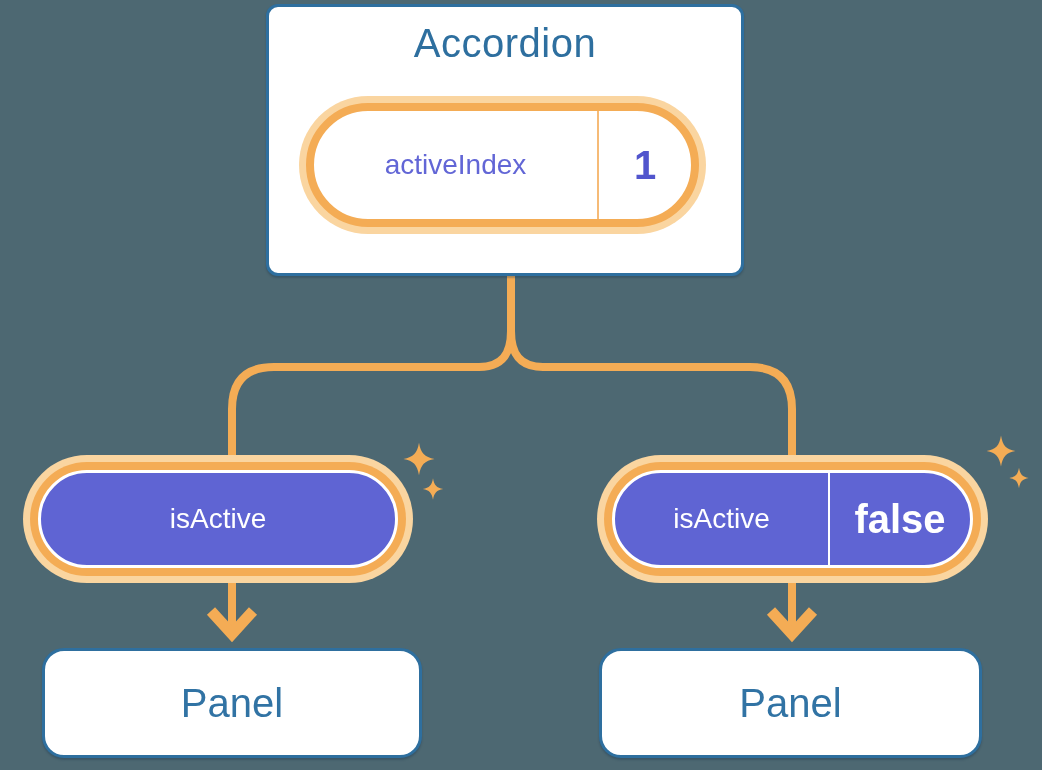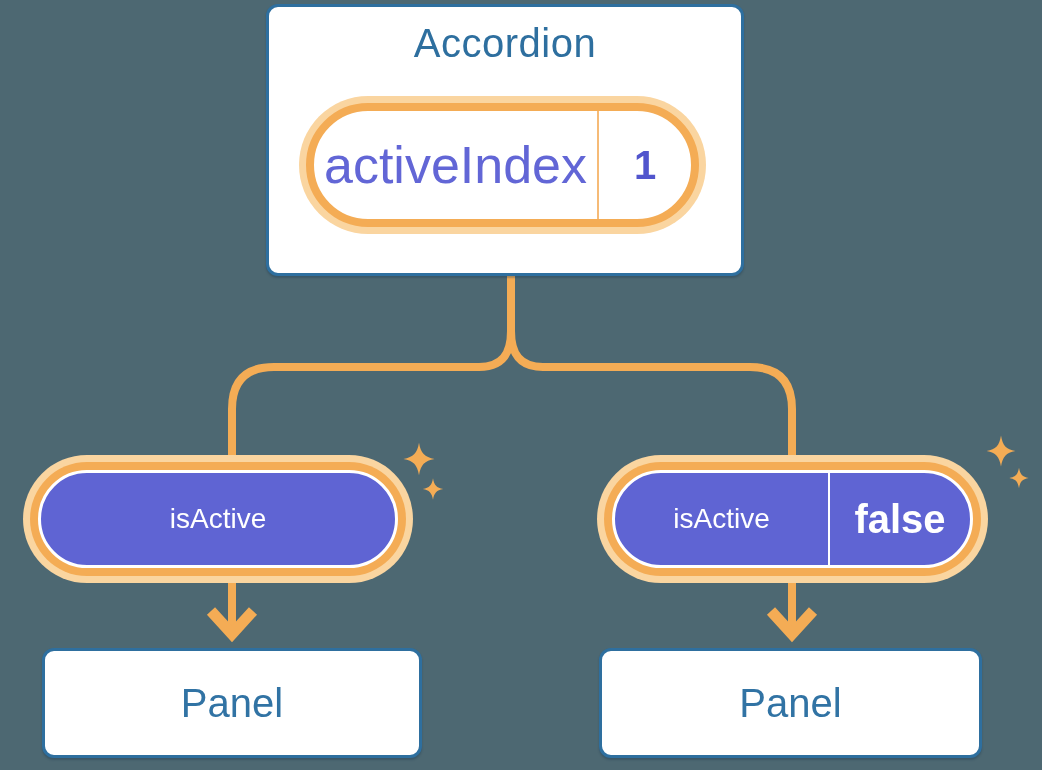--- a/index.html
+++ b/index.html
@@ -57,21 +57,21 @@
     border:8px solid #F4AC55;
     border-radius:999px;
     box-sizing:border-box;
     display:flex;
     align-items:stretch;
     overflow:hidden;
   }
   .state-label{
     flex:1;
     display:flex;align-items:center;justify-content:center;
-    font-size:52px;
+    font-size:28px;
     color:#6266D6;
   }
   .state-value{
     width:92px;
     border-left:2px solid #F6BB77;
     display:flex;align-items:center;justify-content:center;
     font-size:40px;
     font-weight:700;
     color:#5155CD;
   }
@@ -116,21 +116,21 @@
     font-weight:700;
     color:#ffffff;
   }
   .prop-pill.left  .prop-value{ width:150px; }
   .prop-pill.right .prop-value{ width:140px; }
   
   .panel{
     position:absolute;
     background:#ffffff;
     border:3px solid #2E6F9F;
-    border-radius:12px;
+    border-radius:22px;
     box-sizing:border-box;
     display:flex;align-items:center;justify-content:center;
     font-size:40px;
     font-weight:500;
     color:#3173A4;
     z-index:2;
     box-shadow:0 2px 2px rgba(25,55,80,0.35);
   }
   .panel.left{ left:42px; top:648px; width:380px; height:110px; }
   .panel.right{ left:599px; top:648px; width:383px; height:110px; }

